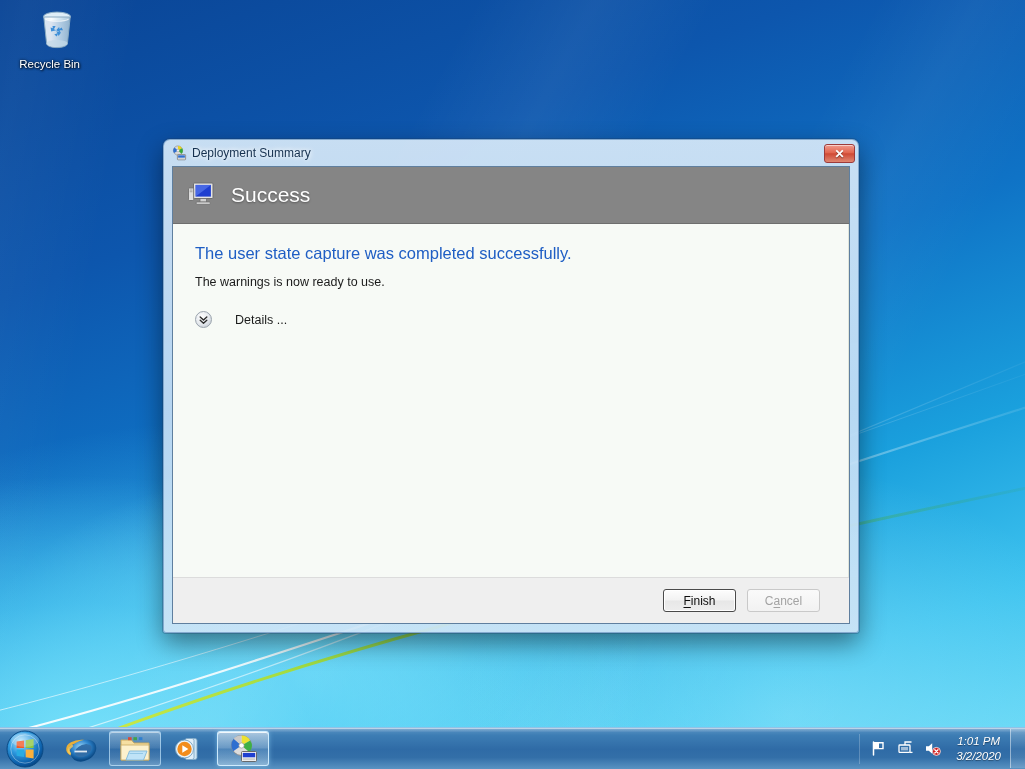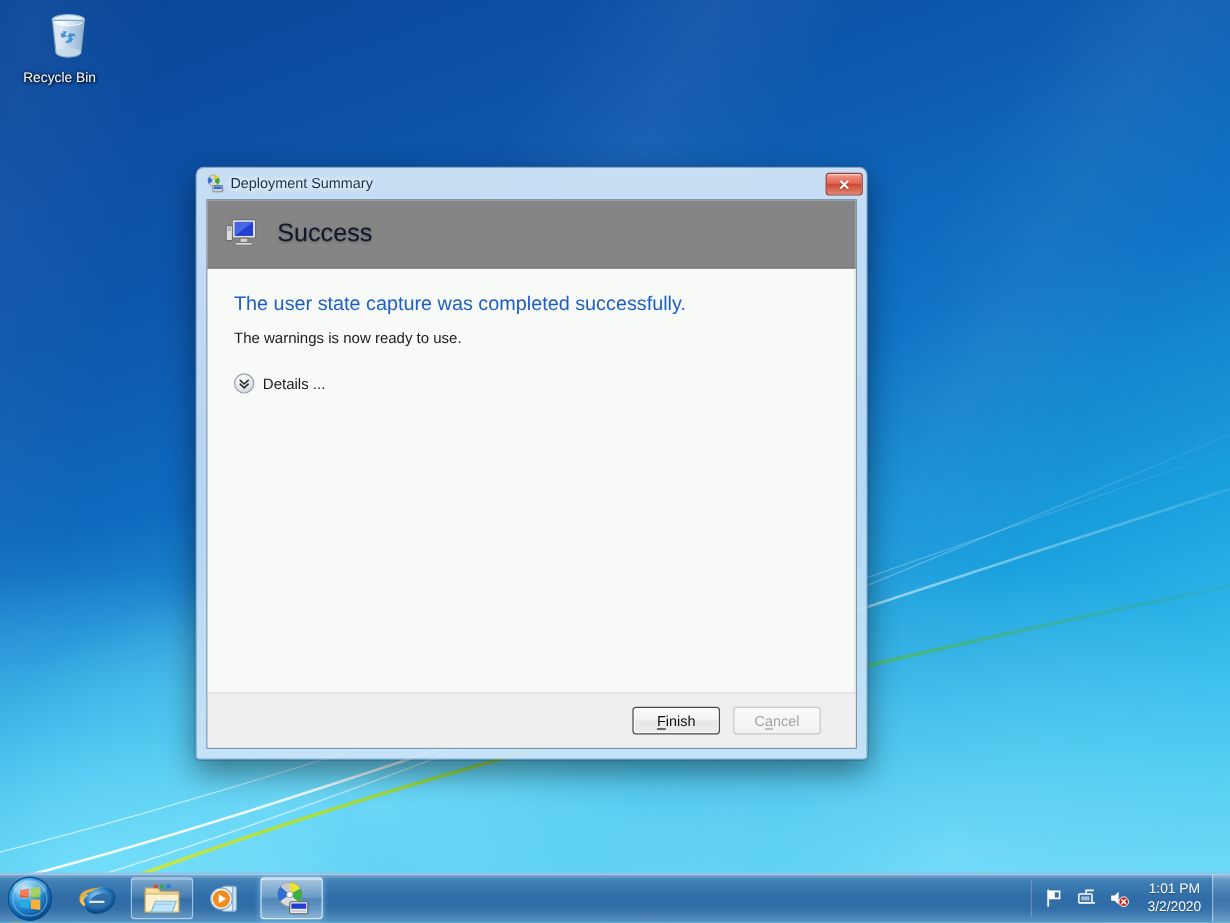--- a/index.html
+++ b/index.html
@@ -50,21 +50,21 @@
     color: #ffffff;
     font-size: 11.5px;
     line-height: 13px;
     text-shadow: 0 0 3px rgba(0,0,0,0.85), 1px 1px 2px rgba(0,0,0,0.8);
   }
 
   
   #dialog {
     position: absolute;
     left: 163px; top: 139px;
-    width: 560px; height: 494px;
+    width: 696px; height: 494px;
     box-sizing: border-box;
   }
   
   #dialog .frame {
     position: absolute; inset: 0;
     border-radius: 7px 7px 3px 3px;
     background: linear-gradient(180deg, rgba(214,232,248,0.93) 0%, rgba(196,222,245,0.92) 55%, rgba(205,228,246,0.93) 100%);
     border: 1px solid rgba(120,160,200,0.85);
     box-shadow: 0 0 0 1px rgba(30,60,100,0.30), 0 10px 26px rgba(0,0,0,0.45);
   }
@@ -108,21 +108,21 @@
   #banner {
     height: 57px; flex: 0 0 auto;
     background: #858585;
     border-bottom: 1px solid #6e6e6e;
     display: flex; align-items: center;
     padding-left: 14px;
     box-sizing: border-box;
   }
   #banner .banner-icon { width: 30px; height: 28px; margin-right: 14px; flex: 0 0 auto; }
   #banner .banner-title {
-    font-size: 21px; color: #0f172a;
+    font-size: 21px; color: #ffffff;
     text-shadow: 0 1px 2px rgba(0,0,0,0.35);
   }
 
   #content {
     flex: 1 1 auto;
     background: #f7faf6;
     border-right: 1px solid #dfe4da;
     padding: 20px 22px 0 22px;
     box-sizing: border-box;
     overflow: hidden;
@@ -132,21 +132,21 @@
     font-size: 16.5px;
     margin: 0 0 12px 0;
     font-weight: normal;
   }
   #content .body-line {
     color: #1b1b1b;
     font-size: 12.5px;
     margin: 0 0 22px 0;
   }
   #details-row {
-    display: flex; align-items: center; gap: 7px;
+    display: flex; align-items: center; gap: 23px;
     margin-top: 4px;
     cursor: pointer; width: max-content;
   }
   #details-row .expander {
     width: 15px; height: 15px; border-radius: 50%;
     background: radial-gradient(circle at 38% 32%, #ffffff 0%, #e3e7ec 55%, #bcc3cb 100%);
     border: 1px solid #9aa3ad;
     display: flex; align-items: center; justify-content: center;
     flex: 0 0 auto;
   }
@@ -215,20 +215,21 @@
   }
   .tb-item.active {
     border: 1px solid rgba(210,238,255,0.95);
     background: linear-gradient(180deg, rgba(255,255,255,0.55) 0%, rgba(215,240,255,0.34) 48%, rgba(190,228,252,0.22) 52%, rgba(225,244,255,0.42) 100%);
     box-shadow: inset 0 1px 0 rgba(255,255,255,0.85), 0 0 5px rgba(160,220,255,0.55);
   }
   #tray {
     margin-left: auto;
     display: flex; align-items: center; height: 100%;
     flex: 0 0 auto;
+    font-style: italic;
   }
   #tray-icons {
     display: flex; align-items: center; gap: 10px;
     padding: 0 11px 0 10px;
     border-left: 1px solid rgba(255,255,255,0.22);
     height: 30px;
   }
   .tray-icon { width: 17px; height: 17px; display: block; cursor: pointer; }
   #clock {
     text-align: center; color: #ffffff;

